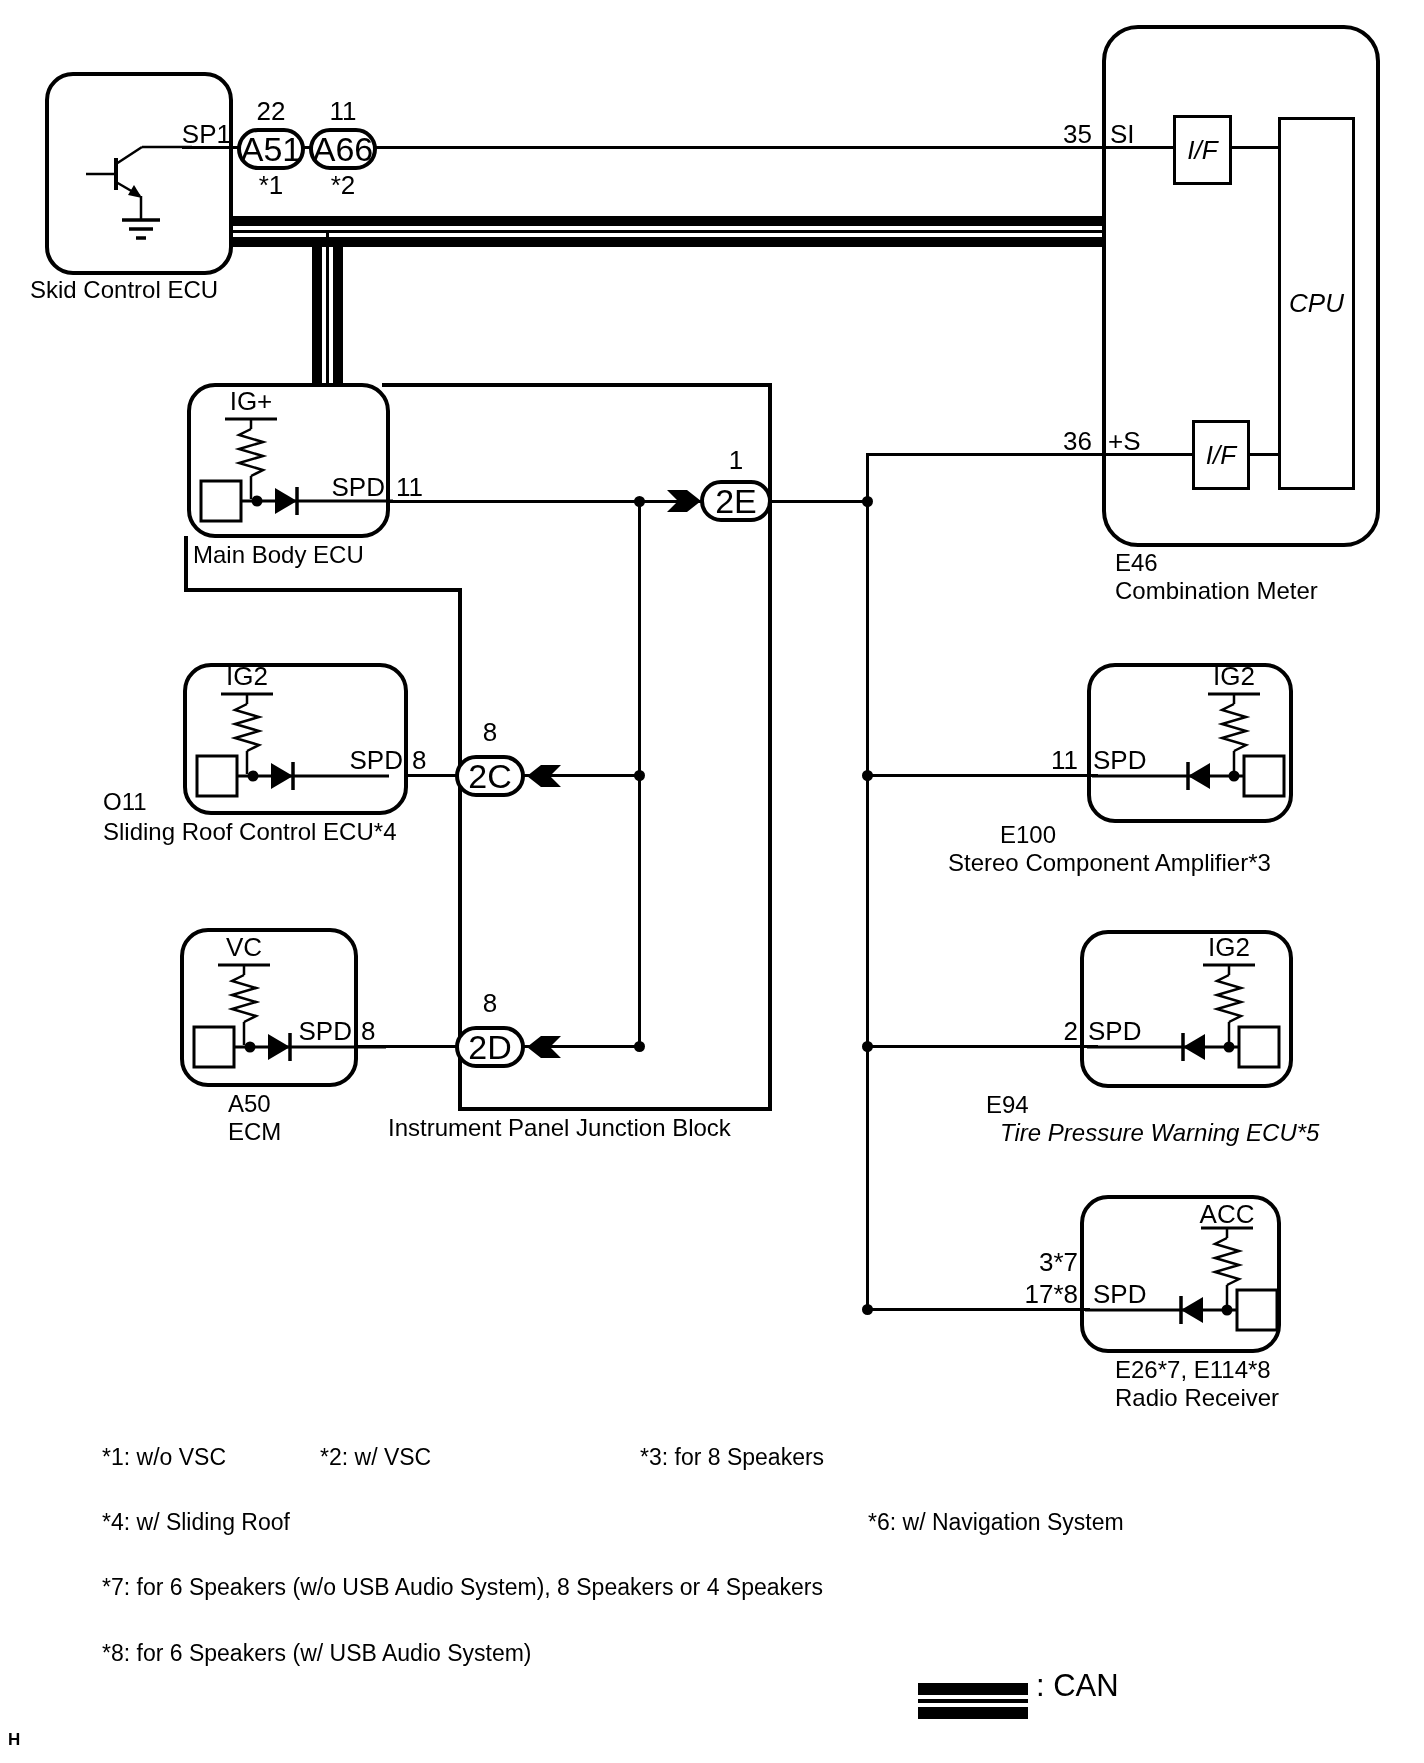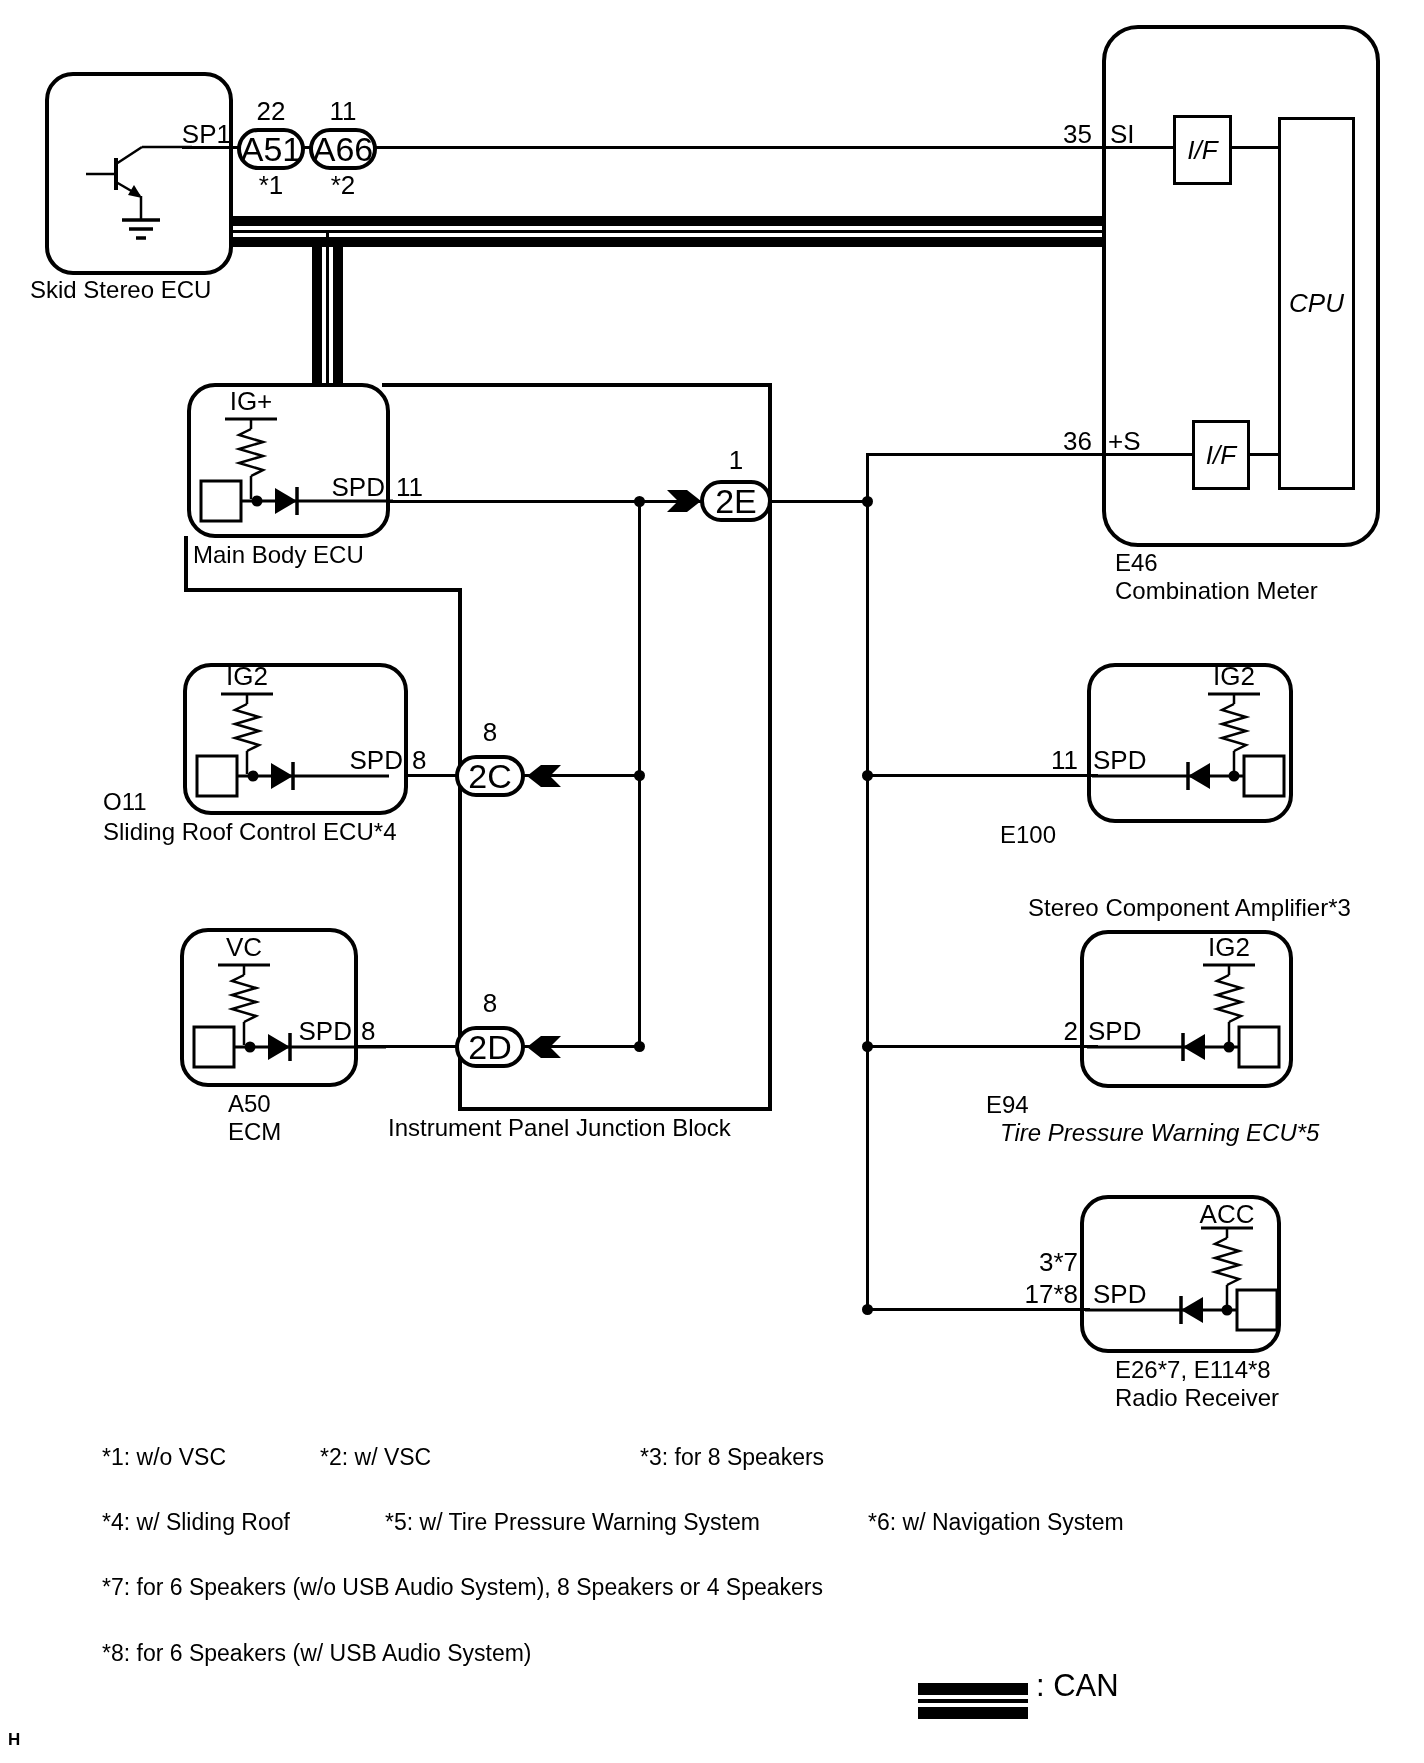--- a/index.html
+++ b/index.html
@@ -170,21 +170,21 @@
 
   <div class="dot" style="left:634px;top:496px;"></div>
   <div class="dot" style="left:634px;top:770px;"></div>
   <div class="dot" style="left:634px;top:1041px;"></div>
   <div class="dot" style="left:862px;top:496px;"></div>
   <div class="dot" style="left:862px;top:770px;"></div>
   <div class="dot" style="left:862px;top:1041px;"></div>
   <div class="dot" style="left:862px;top:1304px;"></div>
 
   <div class="port rgt" style="left:163px;top:120px;width:68px;">SP1</div>
-  <div class="lbl" style="left:30px;top:276px;">Skid Stereo ECU</div>
+  <div class="lbl" style="left:30px;top:276px;">Skid Control ECU</div>
   <div class="port ctr" style="left:251px;top:97px;width:40px;">22</div>
   <div class="port ctr" style="left:323px;top:97px;width:40px;">11</div>
   <div class="port ctr" style="left:251px;top:171px;width:40px;">*1</div>
   <div class="port ctr" style="left:323px;top:171px;width:40px;">*2</div>
 
   <div class="port rgt" style="left:1040px;top:120px;width:52px;">35</div>
   <div class="port" style="left:1110px;top:120px;">SI</div>
   <div class="port rgt" style="left:1040px;top:427px;width:52px;">36</div>
   <div class="port" style="left:1108px;top:427px;">+S</div>
   <div class="lbl" style="left:1115px;top:549px;">E46</div>
@@ -209,40 +209,39 @@
   <div class="port ctr" style="left:204px;top:933px;width:80px;">VC</div>
   <div class="port rgt" style="left:292px;top:1017px;width:60px;">SPD</div>
   <div class="port" style="left:361px;top:1017px;">8</div>
   <div class="lbl" style="left:228px;top:1090px;">A50</div>
   <div class="lbl" style="left:228px;top:1118px;">ECM</div>
 
   <div class="port ctr" style="left:1194px;top:662px;width:80px;">IG2</div>
   <div class="port rgt" style="left:1028px;top:746px;width:50px;">11</div>
   <div class="port" style="left:1093px;top:746px;">SPD</div>
   <div class="lbl" style="left:1000px;top:821px;">E100</div>
-  <div class="lbl" style="left:1028px;top:849px;margin-top:45px;">Stereo Component Amplifier*3</div>
+  <div class="lbl" style="left:948px;top:849px;">Stereo Component Amplifier*3</div>
 
   <div class="port ctr" style="left:1189px;top:933px;width:80px;">IG2</div>
   <div class="port rgt" style="left:1028px;top:1017px;width:50px;">2</div>
   <div class="port" style="left:1088px;top:1017px;">SPD</div>
   <div class="lbl" style="left:986px;top:1091px;">E94</div>
   <div class="lbl" style="left:1000px;top:1119px;font-style:italic;">Tire Pressure Warning ECU*5</div>
 
   <div class="port ctr" style="left:1187px;top:1200px;width:80px;">ACC</div>
   <div class="port rgt" style="left:1018px;top:1248px;width:60px;">3*7</div>
   <div class="port rgt" style="left:1018px;top:1280px;width:60px;">17*8</div>
   <div class="port" style="left:1093px;top:1280px;">SPD</div>
   <div class="lbl" style="left:1115px;top:1356px;">E26*7, E114*8</div>
   <div class="lbl" style="left:1115px;top:1384px;">Radio Receiver</div>
 
   <div class="fn" style="left:102px;top:1444px;">*1: w/o VSC</div>
   <div class="fn" style="left:320px;top:1444px;">*2: w/ VSC</div>
   <div class="fn" style="left:640px;top:1444px;">*3: for 8 Speakers</div>
   <div class="fn" style="left:102px;top:1509px;">*4: w/ Sliding Roof</div>
-  <div class="fn" style="left:385px;top:1509px;">*5: w/ Tire Pressure Warning System</div>
   <div class="fn" style="left:868px;top:1509px;">*6: w/ Navigation System</div>
   <div class="fn" style="left:102px;top:1574px;">*7: for 6 Speakers (w/o USB Audio System), 8 Speakers or 4 Speakers</div>
   <div class="fn" style="left:102px;top:1640px;">*8: for 6 Speakers (w/ USB Audio System)</div>
 
   <div class="bar" style="left:918px;top:1683px;width:110px;height:12px;"></div>
   <div class="bar" style="left:918px;top:1699px;width:110px;height:4px;"></div>
   <div class="bar" style="left:918px;top:1707px;width:110px;height:12px;"></div>
   <div class="port" style="left:1036px;top:1669px;font-size:31px;">: CAN</div>
 
   <div class="abs" style="left:8px;top:1730px;font-size:17px;font-weight:bold;">H</div>

